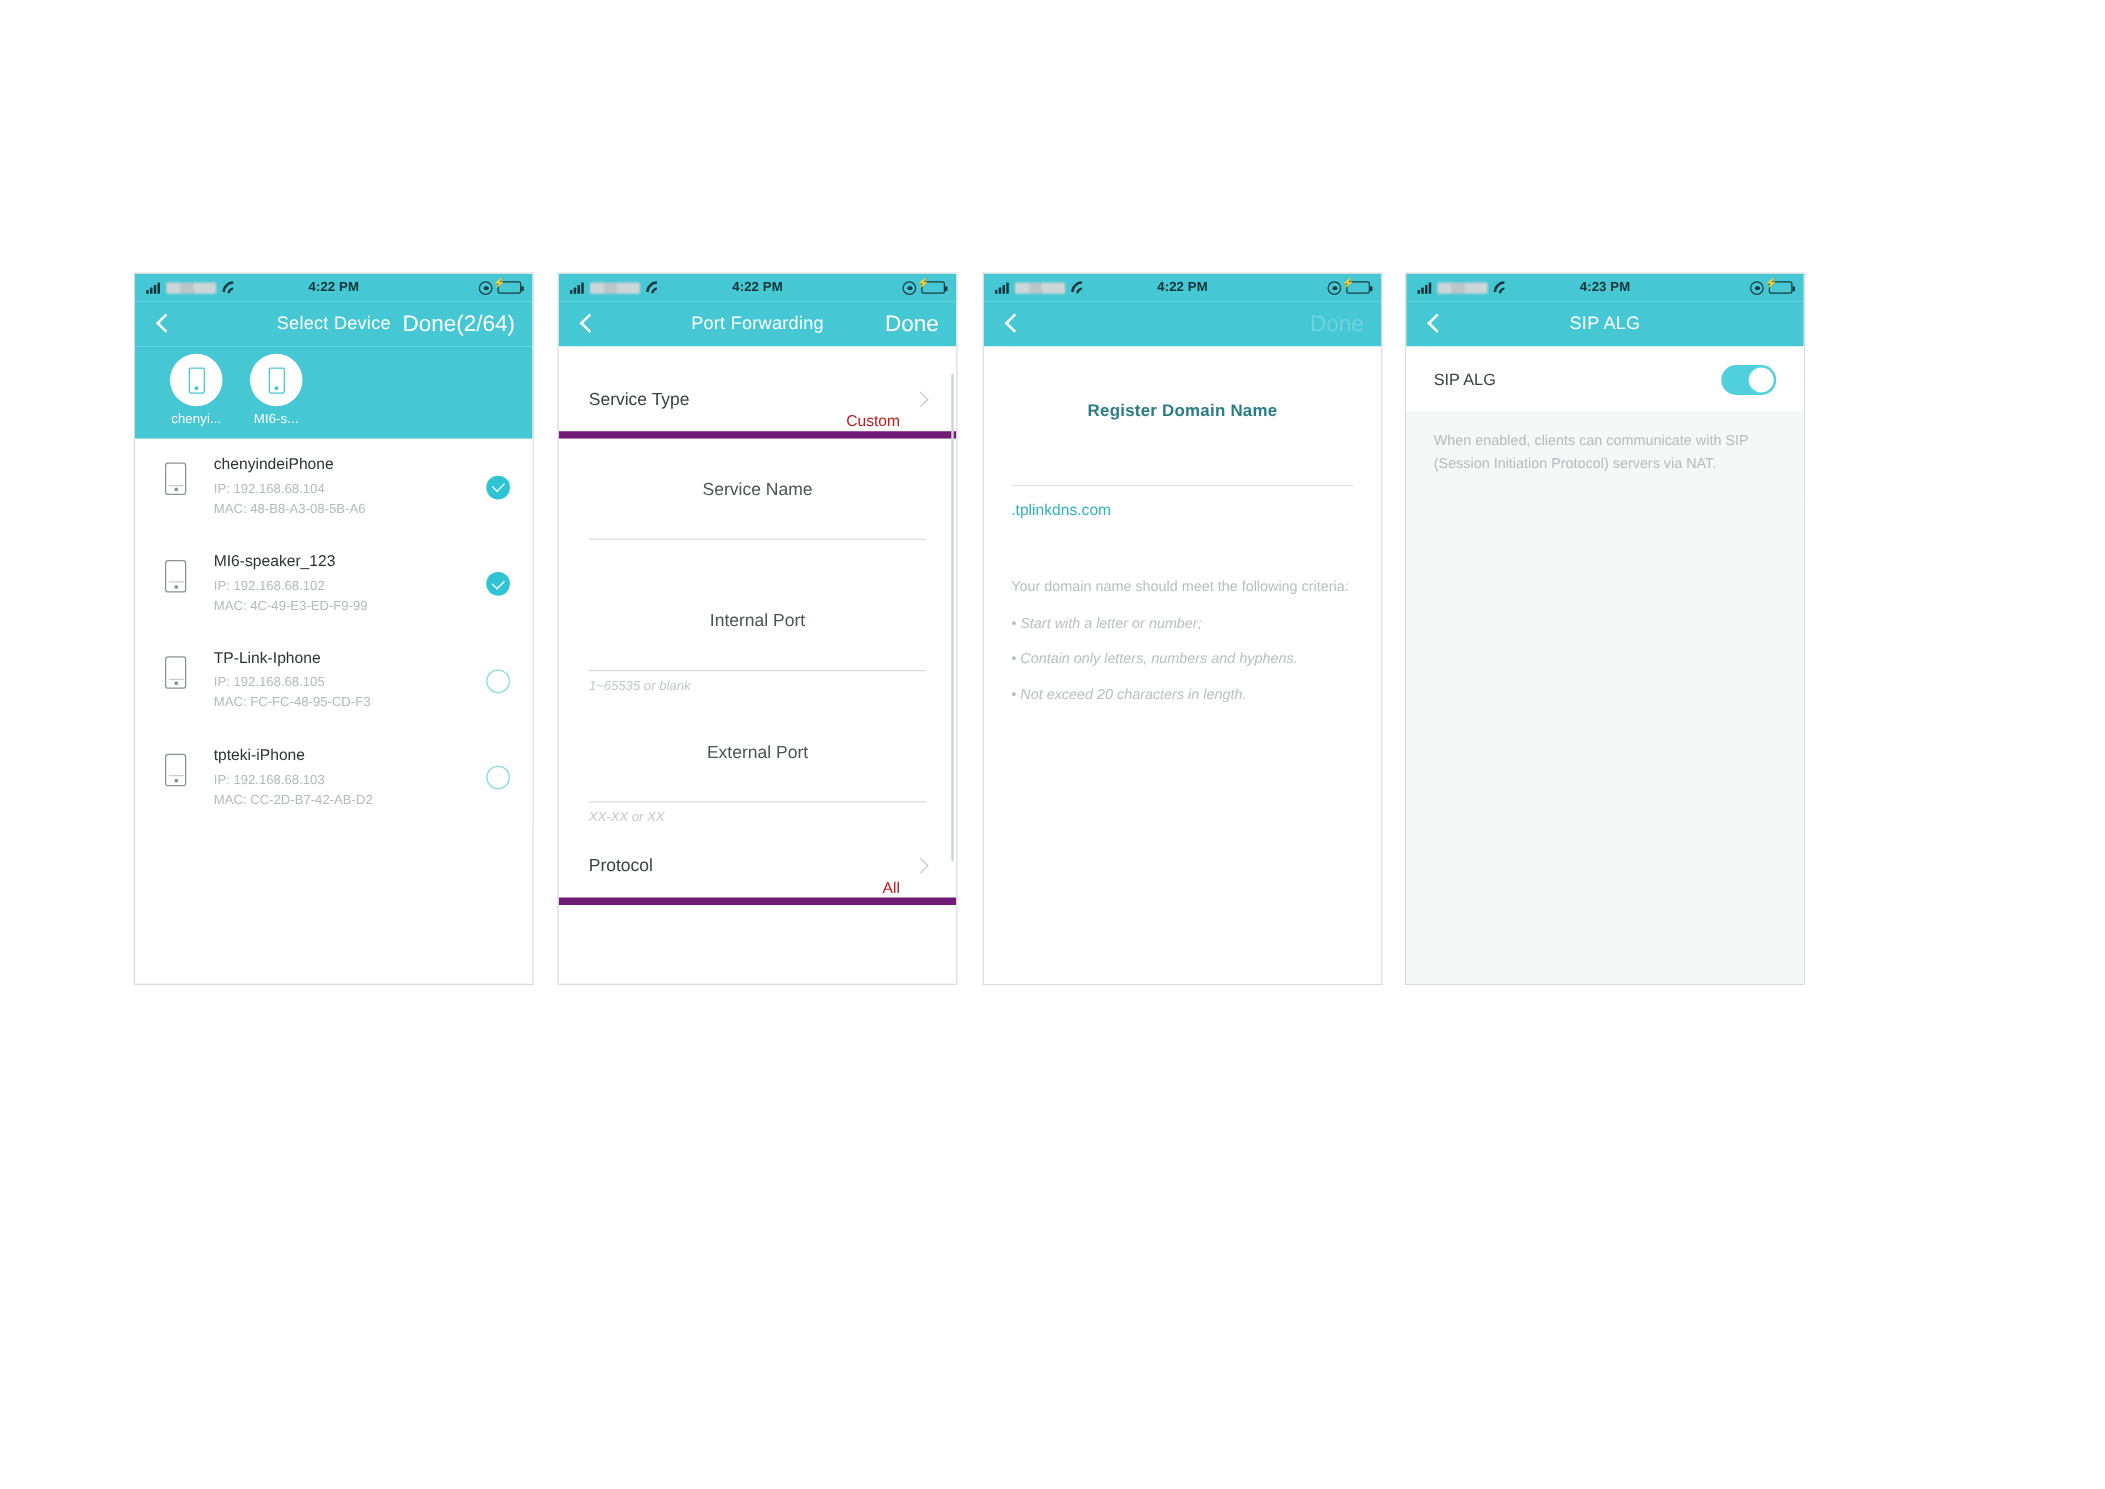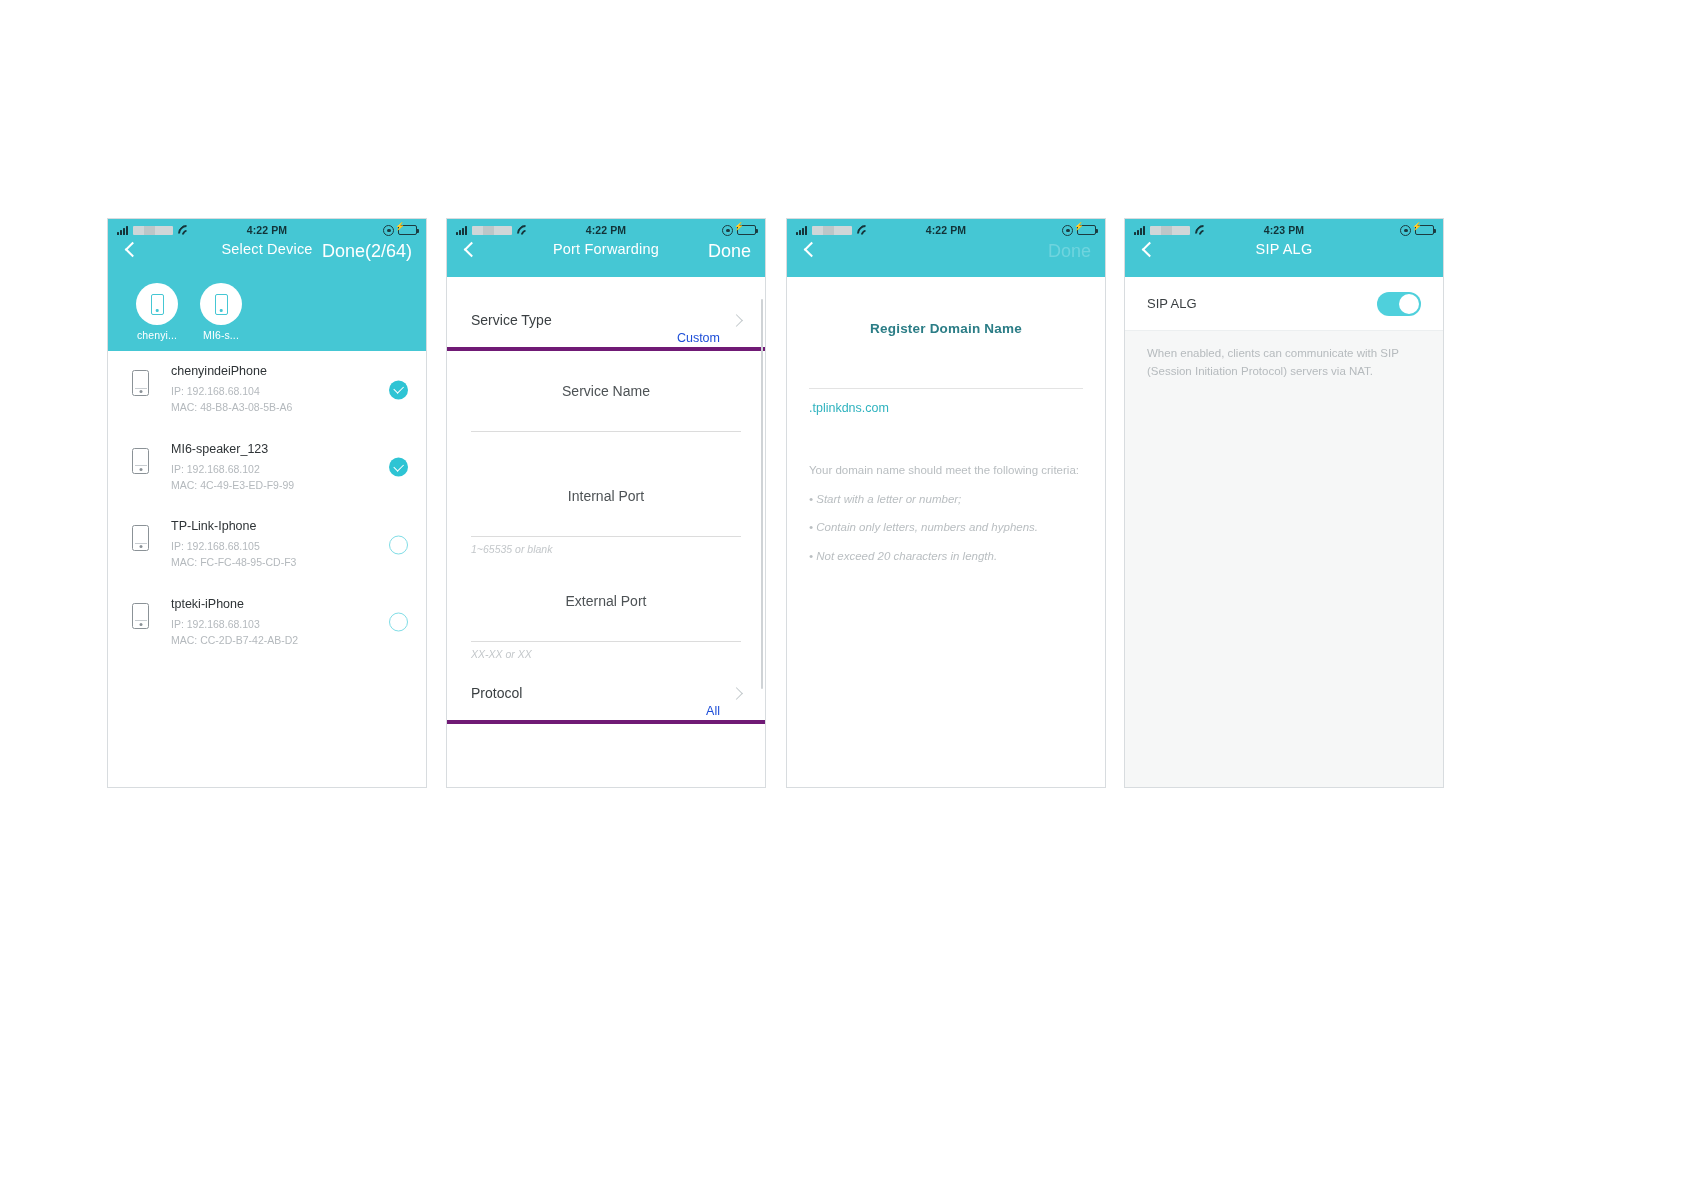--- a/index.html
+++ b/index.html
@@ -77,21 +77,21 @@
     position:relative;padding:1px;
   }
   .battery::after{content:"";position:absolute;right:-3px;top:3px;width:1.6px;height:4px;background:#1c3b40;border-radius:0 1px 1px 0;}
   .battery .fill{height:100%;width:100%;background:#4bd35f;border-radius:1px;position:relative;}
   .bolt{position:absolute;left:50%;top:50%;transform:translate(-50%,-50%);font-size:8px;color:#17333a;line-height:1;}
 
   
   .navbar {
     background: #45c7d4;
     height: 36px;
-    display: flex; 
+    display: flex; align-items: center;
     position: relative;
     padding: 0 14px;
   }
   .nav-back {
     width: 18px; height: 18px; position: relative; cursor: pointer; flex: none;
   }
   .nav-back::before{
     content:""; position:absolute; left:5px; top:3px;
     width:9px;height:9px;border-left:2px solid #ffffff;border-bottom:2px solid #ffffff;
     transform: rotate(45deg);
@@ -155,27 +155,27 @@
   .check.on::after{
     content:"";position:absolute;left:5px;top:5.5px;width:8px;height:4.5px;
     border-left:1.8px solid #fff;border-bottom:1.8px solid #fff;transform:rotate(-45deg);
   }
   .check.off { border:1.5px solid #7fdde6; background:#ffffff; }
 
   
   .row {
     display:flex; align-items:center; justify-content:space-between;
     padding: 0 24px; height: 58px;
-    border-bottom: 4px solid #701a75;
+    border-bottom: 6px solid #701a75;
     background:#ffffff;
     text-align:center;
   }
   .row-label { font-size: 14px; color:#3a3f42; }
   .row-right { display:flex; align-items:center; gap: 12px; }
-  .row-value { font-size: 12.5px; color:#1d4ed8;margin-top:36px; }
+  .row-value { font-size: 12.5px; color:#b91c1c;margin-top:36px; }
   .chev {
     width: 9px; height: 9px;
     border-top: 1.8px solid #c3c9cc; border-right: 1.8px solid #c3c9cc;
     transform: rotate(45deg);
   }
   .field {
     padding: 18px 24px 6px;
     background:#ffffff;
   }
   .field .ph {

